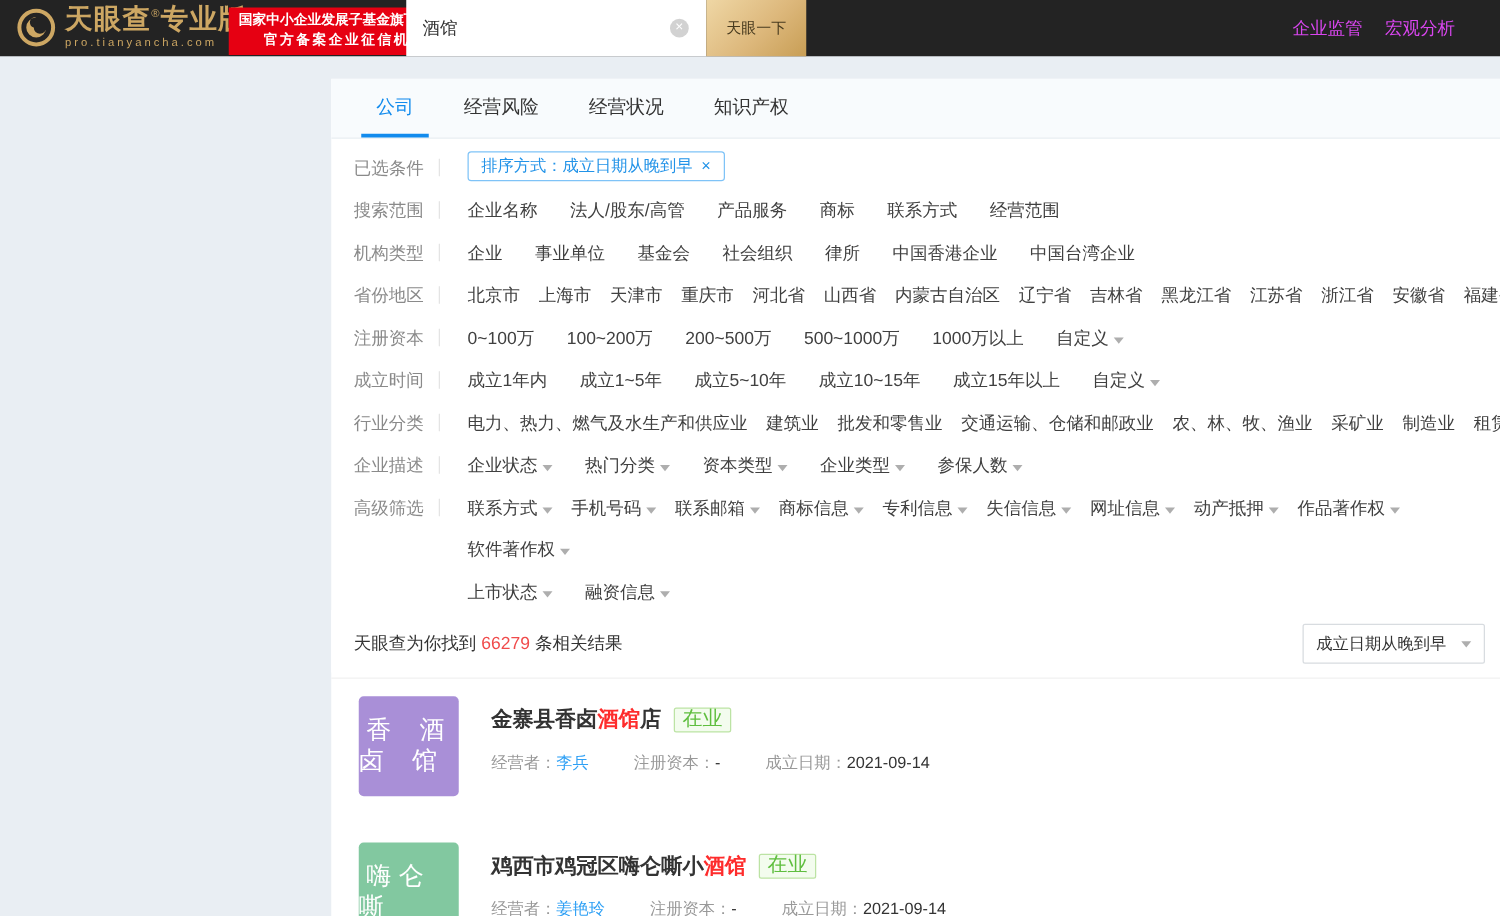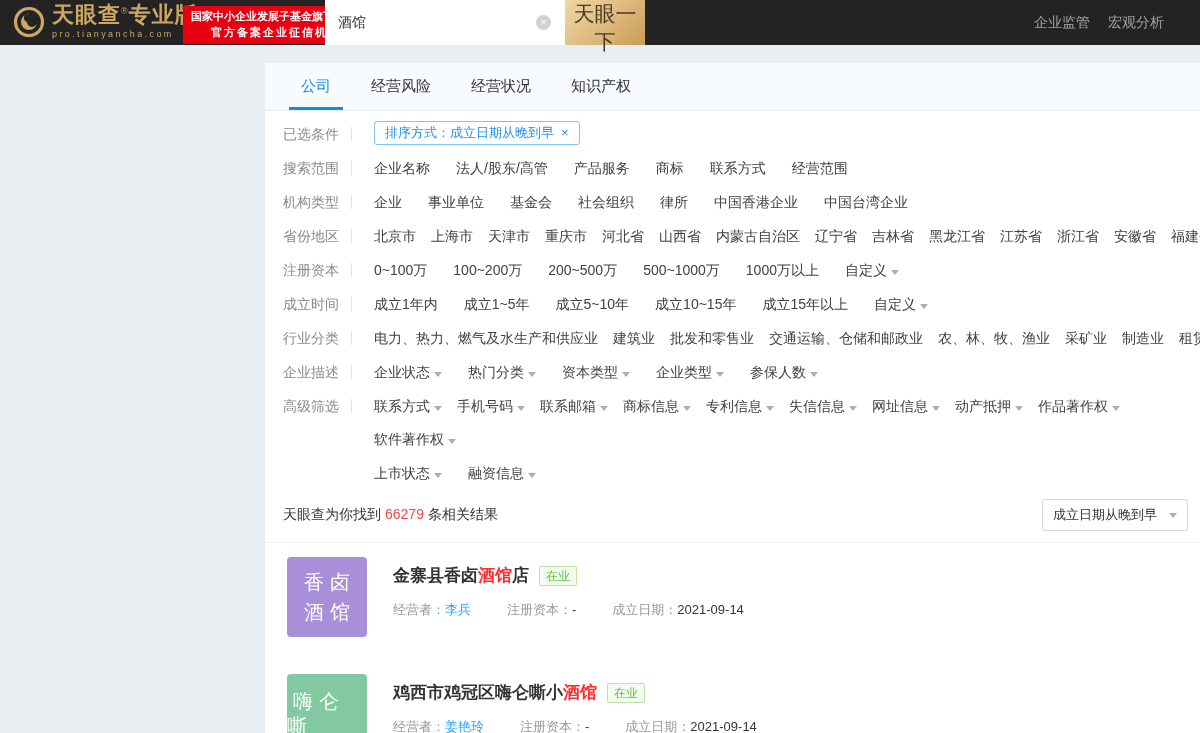--- a/index.html
+++ b/index.html
@@ -15,23 +15,23 @@
   .domain { font-size:9px; letter-spacing:2.4px; margin-top:3px; }
   .gov-badge { position:absolute; left:183px; top:6px; background:#e60012; color:#fff; font-size:11px;
                font-weight:bold; padding:3px 8px; line-height:1.45; }
   .gov-badge .l2 { letter-spacing:2px;margin-left:20px; }
   .search-wrap { position:absolute; left:325px; top:0; height:45px; display:flex; }
   .search-input { width:240px; height:45px; border:none; outline:none; padding:0 36px 0 13px;
                   font-size:14px; color:#333; background:#fff; font-family:inherit; }
   .clear-btn { position:absolute; left:211px; top:15px; width:15px; height:15px; background:#d2d2d2;
                border-radius:50%; color:#fff; font-size:11px; line-height:14px; text-align:center; cursor:pointer; }
   .search-btn { width:80px; height:45px; border:none; background:linear-gradient(135deg,#efd7a5 0%,#ddb87c 55%,#c89e55 100%);
-                color:#473a1e; font-size:21px; cursor:pointer; font-family:inherit; }
+                color:#473a1e; font-size:12px; cursor:pointer; font-family:inherit; }
   .header-nav { position:absolute; right:36px; top:14px; display:flex; gap:18px; }
-  .nav-link { color:#a3a3a3; font-size:14px; cursor:pointer; }
+  .nav-link { color:#d946ef; font-size:14px; cursor:pointer; }
 
   
   .filters-panel { position:absolute; left:265px; top:63px; width:935px; background:#ffffff; overflow:hidden; }
   .tabs { height:48px; background:#f8fbfd; border-bottom:1px solid #e9eef2; display:flex; align-items:stretch; padding-left:24px; }
   .tab { padding:0 12px; line-height:46px; font-size:15px; color:#333; margin-right:16px; cursor:pointer;
          border-bottom:3px solid transparent; }
   .tab.active { color:#128bed; border-bottom-color:#128bed; }
 
   .filter-rows { padding:13px 0 0 18px; }
   .filter-row { display:flex; align-items:flex-start; margin-bottom:14px; }
@@ -57,27 +57,27 @@
   .results-panel { position:absolute; left:265px; top:488px; width:935px; background:#fff; min-height:245px; }
   .results-header { display:flex; align-items:center; justify-content:space-between;
                     padding:11px 12px 11px 18px; border-bottom:1px solid #f1f1f1; }
   .summary { font-size:14px; color:#333; }
   .count { color:#f04b4b; margin:0 4px; }
   .sort-box { border:1px solid #d8dce0; border-radius:2px; padding:6px 10px; font-size:13px; color:#333;
               display:flex; align-items:center; gap:8px; cursor:pointer; background:#fff; }
 
   .result-item { display:flex; padding:14px 0 0 22px; margin-bottom:23px; }
   .avatar { width:80px; height:80px; border-radius:4px; color:#fff; font-size:20px; flex:none;
-            display:flex; flex-direction:column; justify-content:center; align-items:center; gap:5px; }
+            display:flex; justify-content:center; align-items:center; gap:5px; }
   .avatar-line { letter-spacing:6px; text-indent:6px; line-height:1.25; }
   .item-body { margin-left:26px; padding-top:7px; }
   .item-title-row { display:flex; align-items:center; gap:10px; }
   .item-title { font-size:17px; font-weight:bold; color:#333; cursor:pointer; }
   .hl { color:#fe2c2c; }
-  .status-badge { font-size:12px; color:#5fbe3f; background:#f3fcee; border:1px solid #bce3a4;
+  .status-badge { font-size:16px; color:#5fbe3f; background:#f3fcee; border:1px solid #bce3a4;
                   border-radius:2px; padding:0 6px; line-height:18px; }
   .item-meta { margin-top:14px; font-size:13px; color:#333; display:flex; gap:36px; }
   .meta-label { color:#999; }
   .link { color:#2ea0f5; cursor:pointer; }
 </style>
 </head>
 <body>
 
 <div class="header">
   <div class="logo">

